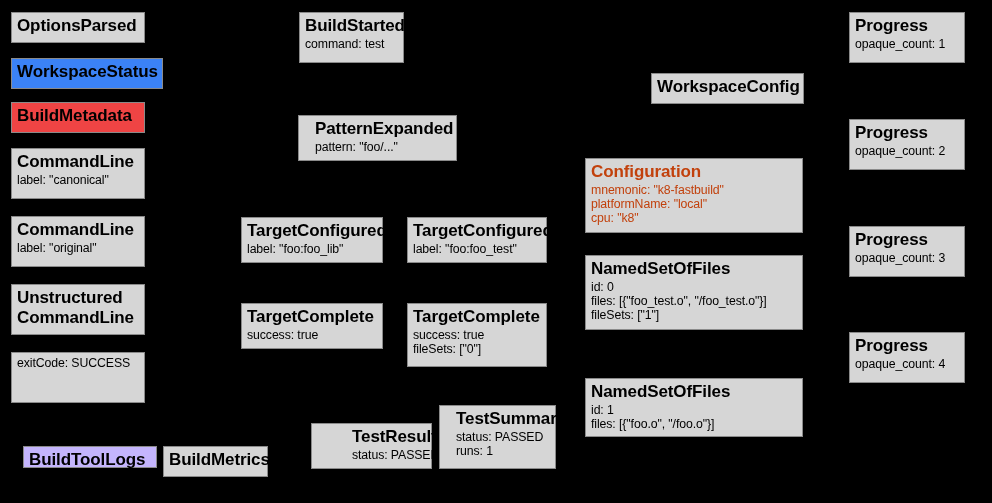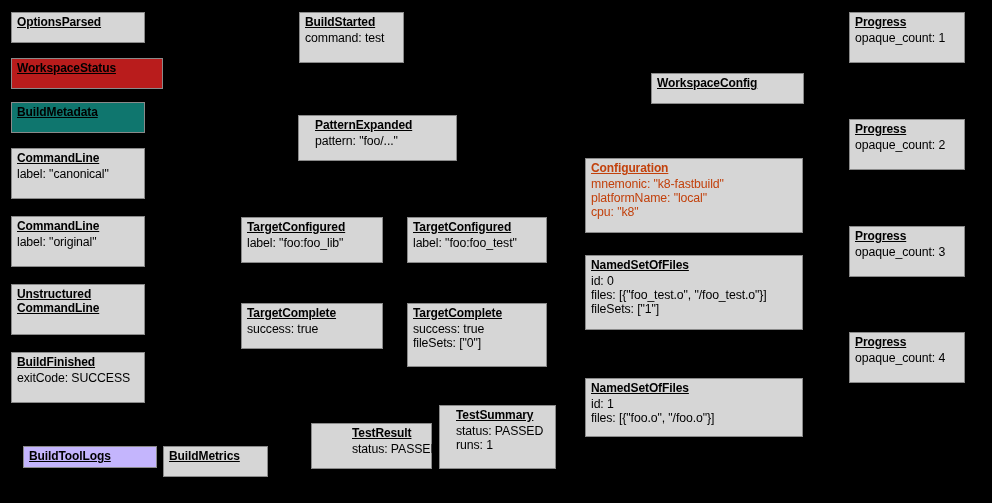--- a/index.html
+++ b/index.html
@@ -26,23 +26,22 @@
     position: absolute;
     box-sizing: border-box;
     background: #d6d6d6;
     border: 1px solid #8a8a8a;
     padding: 3px 5px 4px 5px;
     line-height: 1.16;
     color: #000000;
   }
   .node-title {
     display: block;
-    font-size: 12px;
+    font-size: 17px;
     font-weight: bold;
-    text-decoration: underline;
     white-space: pre-line;
     letter-spacing: -0.1px;
     margin-bottom: 1px;
   }
   .node-fields {
     display: block;
   }
   .node-field {
     display: block;
     font-size: 12.3px;
@@ -52,25 +51,25 @@
   }
 </style>
 </head>
 <body>
 
 <div id="graph-canvas" style="width: 992px; height: 503px; background: rgb(0, 0, 0);">
     <div class="node" style="left: 11px; top: 12px; width: 134px; height: 31px; background: rgb(214, 214, 214); border-color: rgb(138, 138, 138); color: rgb(0, 0, 0);">
       <span class="node-title">OptionsParsed</span>
       <span class="node-fields"></span>
     </div>
-    <div class="node" style="left: 11px; top: 58px; width: 152px; height: 31px; background: #b91c1c; border-color: rgb(138, 138, 138); color: rgb(0, 0, 0);">
+    <div class="node" style="left: 11px; top: 58px; width: 152px; height: 31px; background: #3b82f6; border-color: rgb(138, 138, 138); color: rgb(0, 0, 0);">
       <span class="node-title">WorkspaceStatus</span>
       <span class="node-fields"></span>
     </div>
-    <div class="node" style="left: 11px; top: 102px; width: 134px; height: 31px; background: #0f766e; border-color: rgb(138, 138, 138); color: rgb(0, 0, 0);">
+    <div class="node" style="left: 11px; top: 102px; width: 134px; height: 31px; background: #ef4444; border-color: rgb(138, 138, 138); color: rgb(0, 0, 0);">
       <span class="node-title">BuildMetadata</span>
       <span class="node-fields"></span>
     </div>
     <div class="node" style="left: 11px; top: 148px; width: 134px; height: 51px; background: rgb(214, 214, 214); border-color: rgb(138, 138, 138); color: rgb(0, 0, 0);">
       <span class="node-title">CommandLine</span>
       <span class="node-fields">
         <span class="node-field">label: "canonical"</span>
       </span>
     </div>
     <div class="node" style="left: 11px; top: 216px; width: 134px; height: 51px; background: rgb(214, 214, 214); border-color: rgb(138, 138, 138); color: rgb(0, 0, 0);">
@@ -78,21 +77,20 @@
       <span class="node-fields">
         <span class="node-field">label: "original"</span>
       </span>
     </div>
     <div class="node" style="left: 11px; top: 284px; width: 134px; height: 51px; background: rgb(214, 214, 214); border-color: rgb(138, 138, 138); color: rgb(0, 0, 0);">
       <span class="node-title">Unstructured
 CommandLine</span>
       <span class="node-fields"></span>
     </div>
     <div class="node" style="left: 11px; top: 352px; width: 134px; height: 51px; background: rgb(214, 214, 214); border-color: rgb(138, 138, 138); color: rgb(0, 0, 0);">
-      <span class="node-title">BuildFinished</span>
       <span class="node-fields">
         <span class="node-field">exitCode: SUCCESS</span>
       </span>
     </div>
     <div class="node" style="left: 23px; top: 446px; width: 134px; height: 22px; background: #c4b5fd; border-color: rgb(138, 138, 138); color: rgb(0, 0, 0);">
       <span class="node-title">BuildToolLogs</span>
       <span class="node-fields"></span>
     </div>
     <div class="node" style="left: 163px; top: 446px; width: 105px; height: 31px; background: rgb(214, 214, 214); border-color: rgb(138, 138, 138); color: rgb(0, 0, 0);">
       <span class="node-title">BuildMetrics</span>

